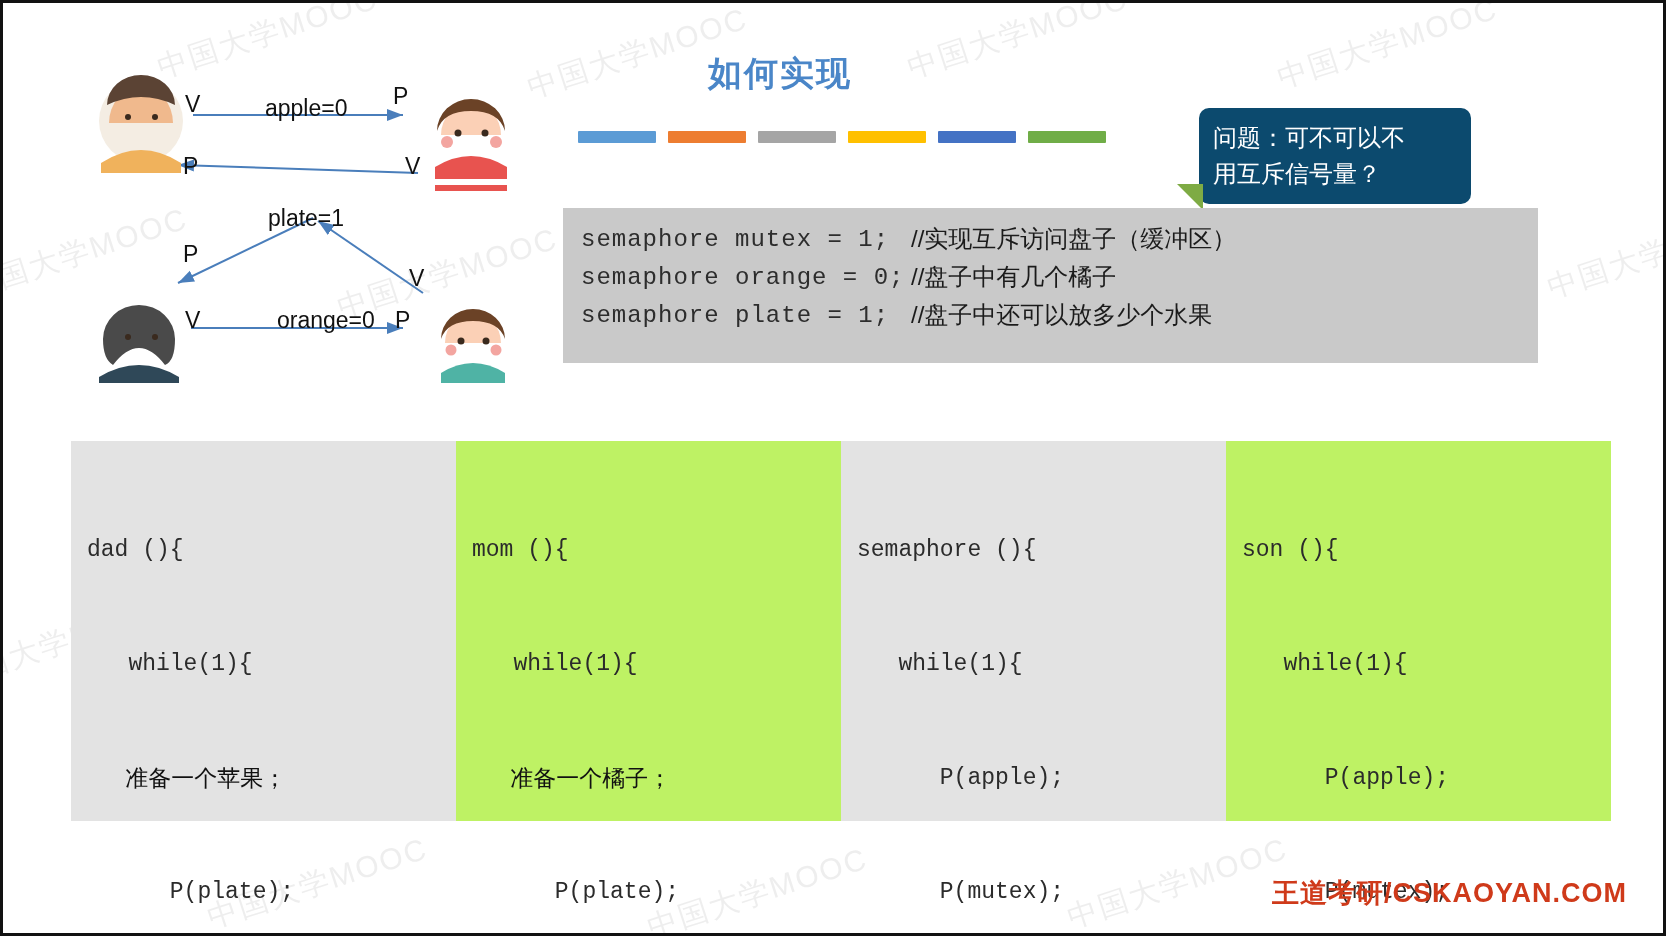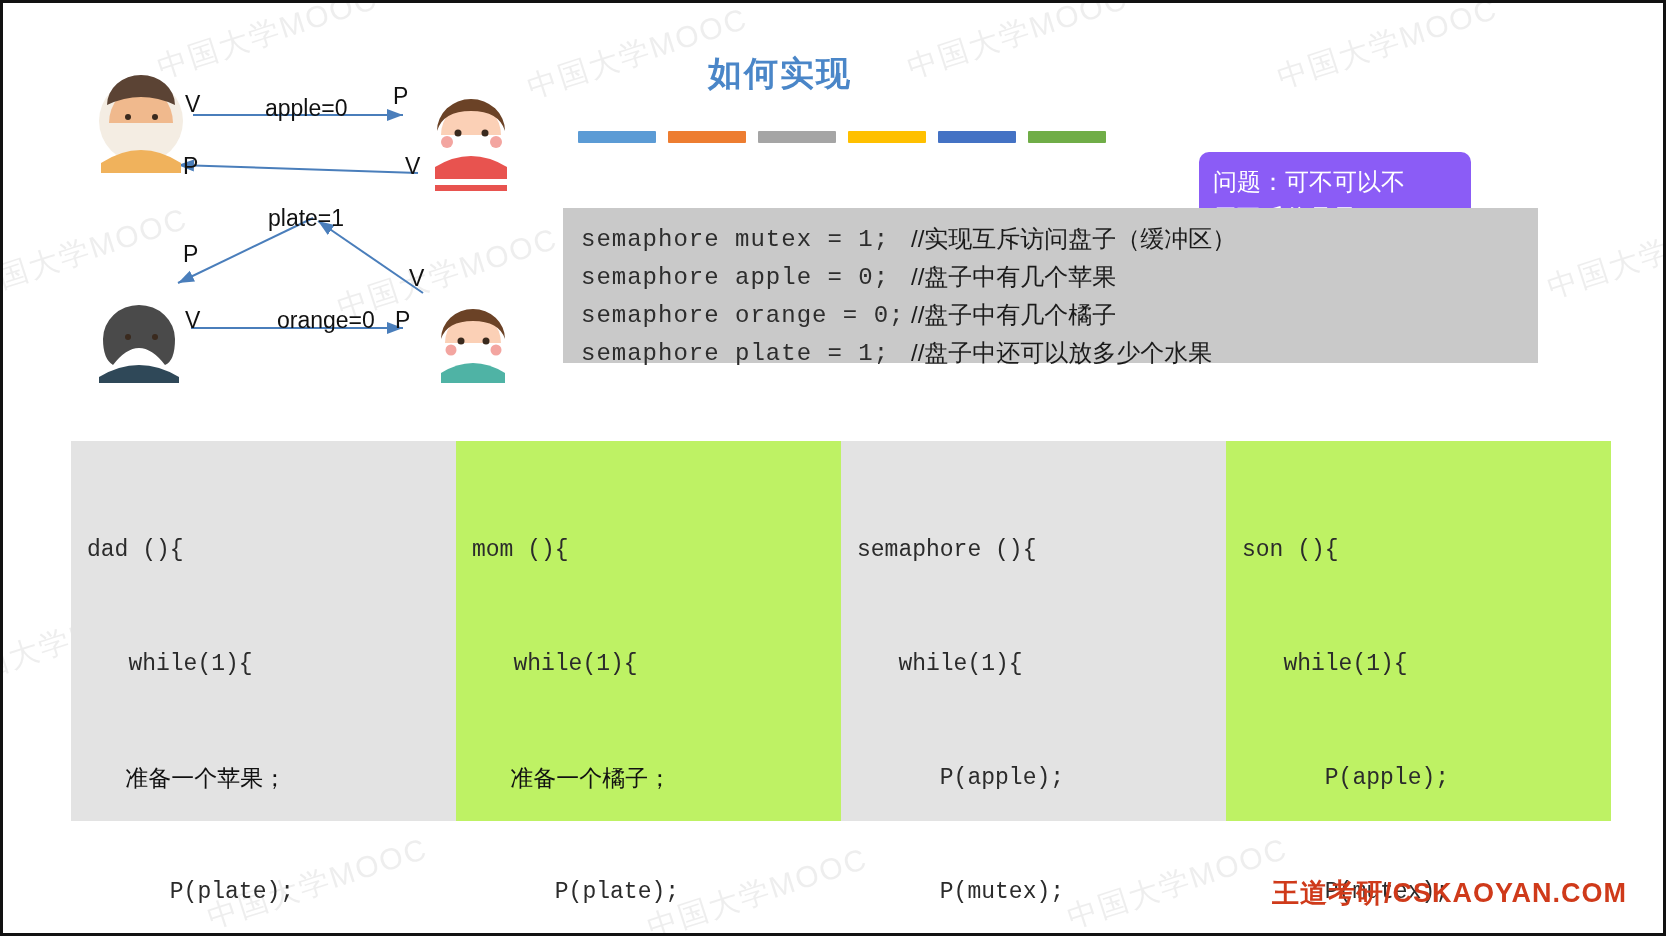--- a/index.html
+++ b/index.html
@@ -47,28 +47,27 @@
   .colorbars span{
     display:block;
     width:78px;height:12px;
     border-radius:1px;
   }
   
   .callout{
     position:absolute;
     left:1196px;top:105px;
     width:272px;
-    background:#8b5cf6;
+    background:#0c4a6e;
     border-radius:10px;
     color:#fff;
     font-size:24px;
     line-height:36px;
     padding:12px 14px;
     box-sizing:border-box;
-    margin-top:44px;
   }
   .callout .tail{
     position:absolute;
     left:-22px;bottom:-6px;
     width:0;height:0;
     border-top:26px solid #7eab44;
     border-left:26px solid transparent;
   }
   
   .sembox{
@@ -176,24 +175,20 @@
     <div>问题：可不可以不</div>
     <div>用互斥信号量？</div>
   </div>
 
   <div class="sembox">
     <div class="semrow">
       <div class="semcode">semaphore mutex = 1;</div>
       <div class="semcomment">//实现互斥访问盘子（缓冲区）</div>
     </div>
     <div class="semrow">
-      <div class="semcode">semaphore apple = 0;</div>
-      <div class="semcomment">//盘子中有几个苹果</div>
-    </div>
-    <div class="semrow">
       <div class="semcode">semaphore orange = 0;</div>
       <div class="semcomment">//盘子中有几个橘子</div>
     </div>
     <div class="semrow">
       <div class="semcode">semaphore plate = 1;</div>
       <div class="semcomment">//盘子中还可以放多少个水果</div>
     </div>
   </div>
 
   <div class="diagram">

